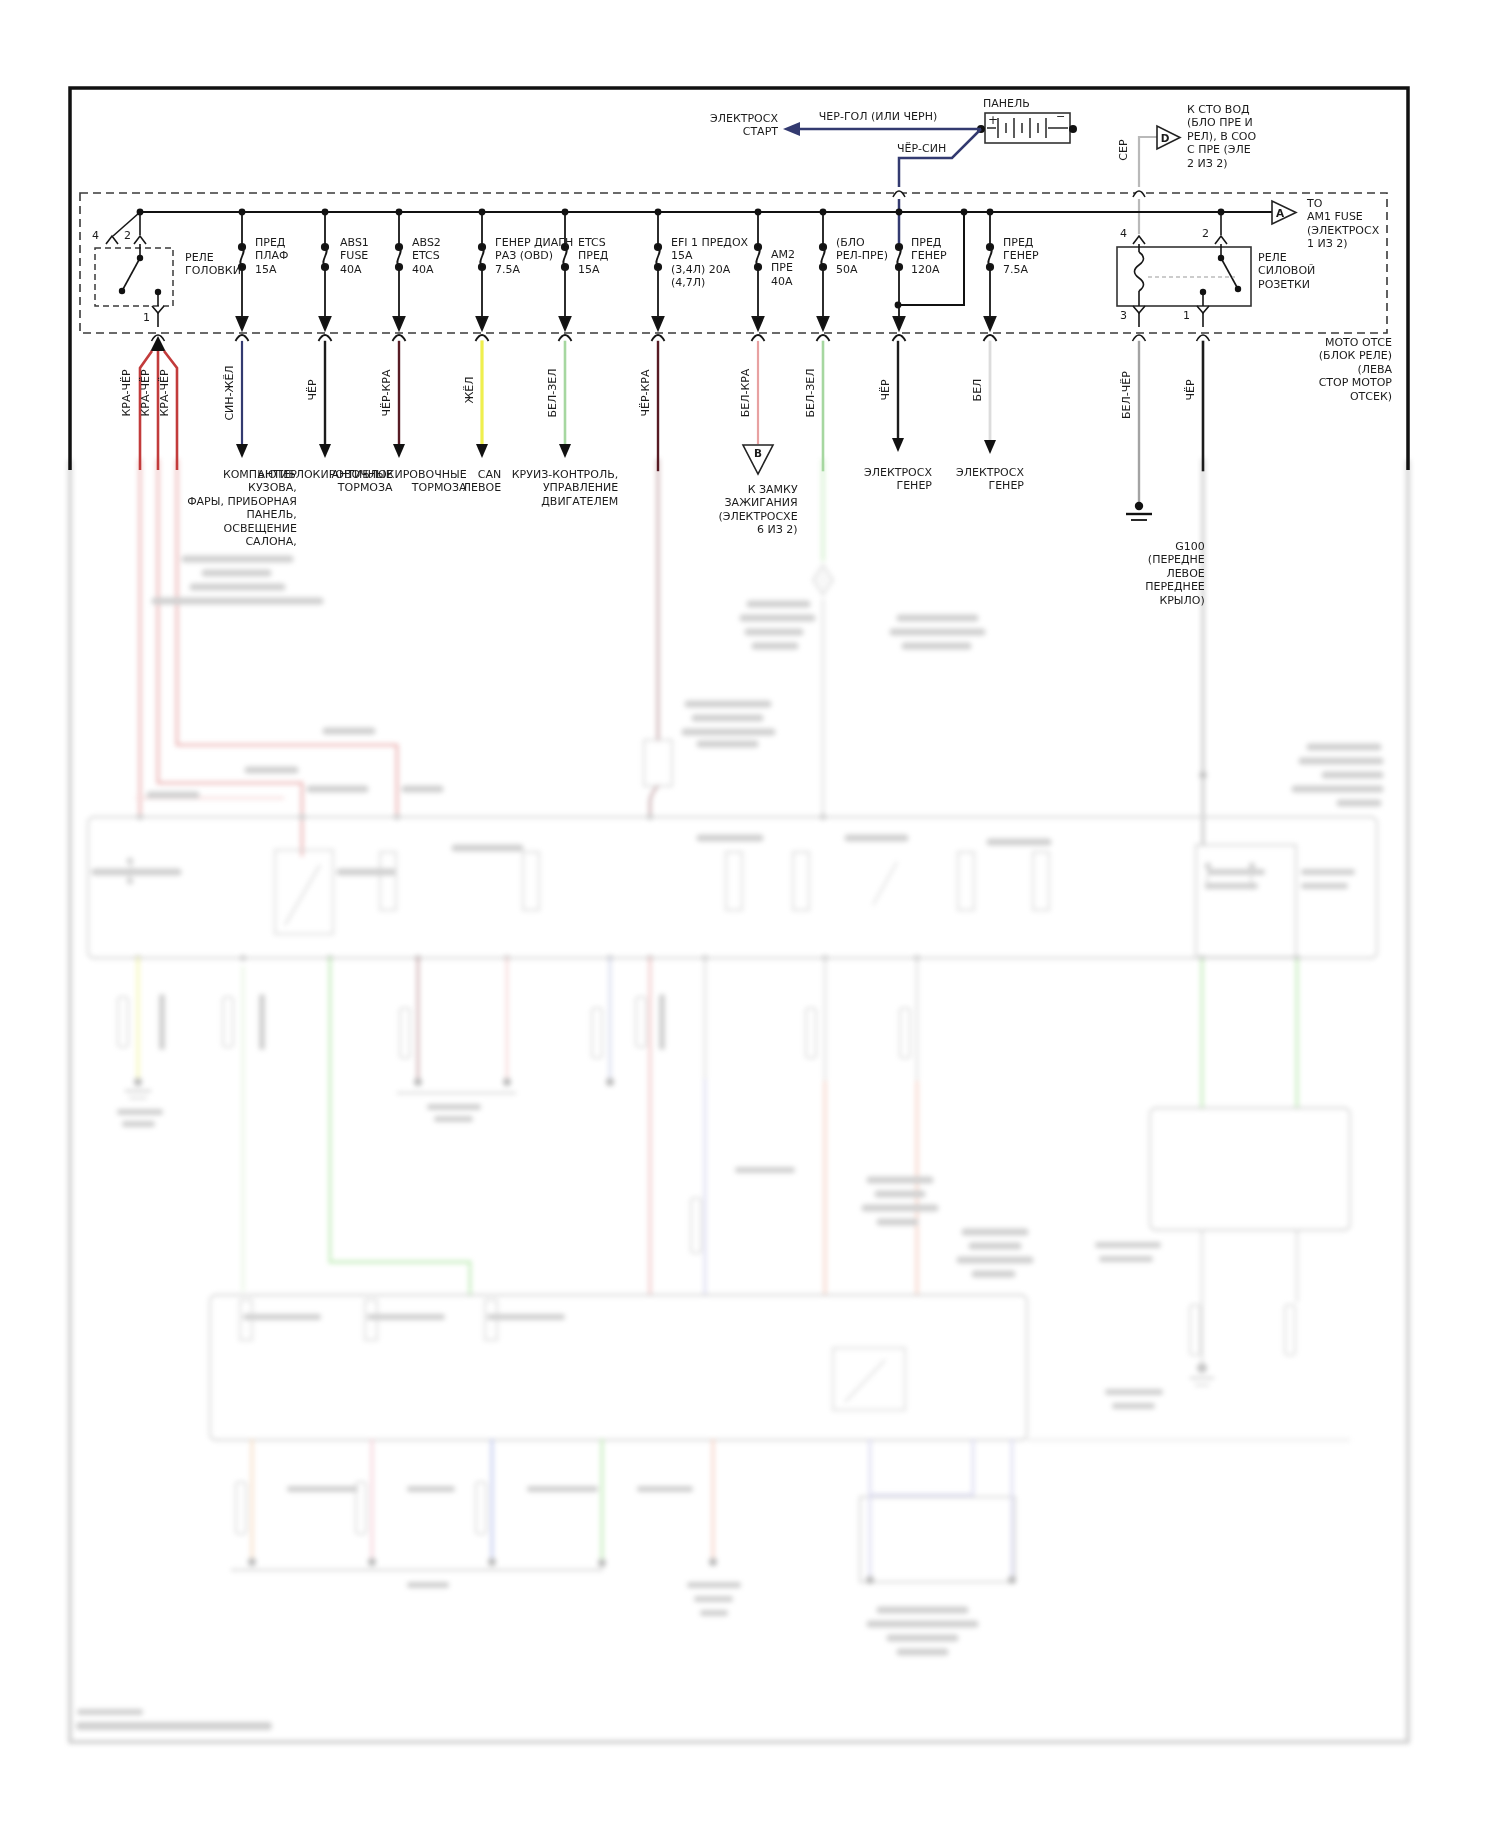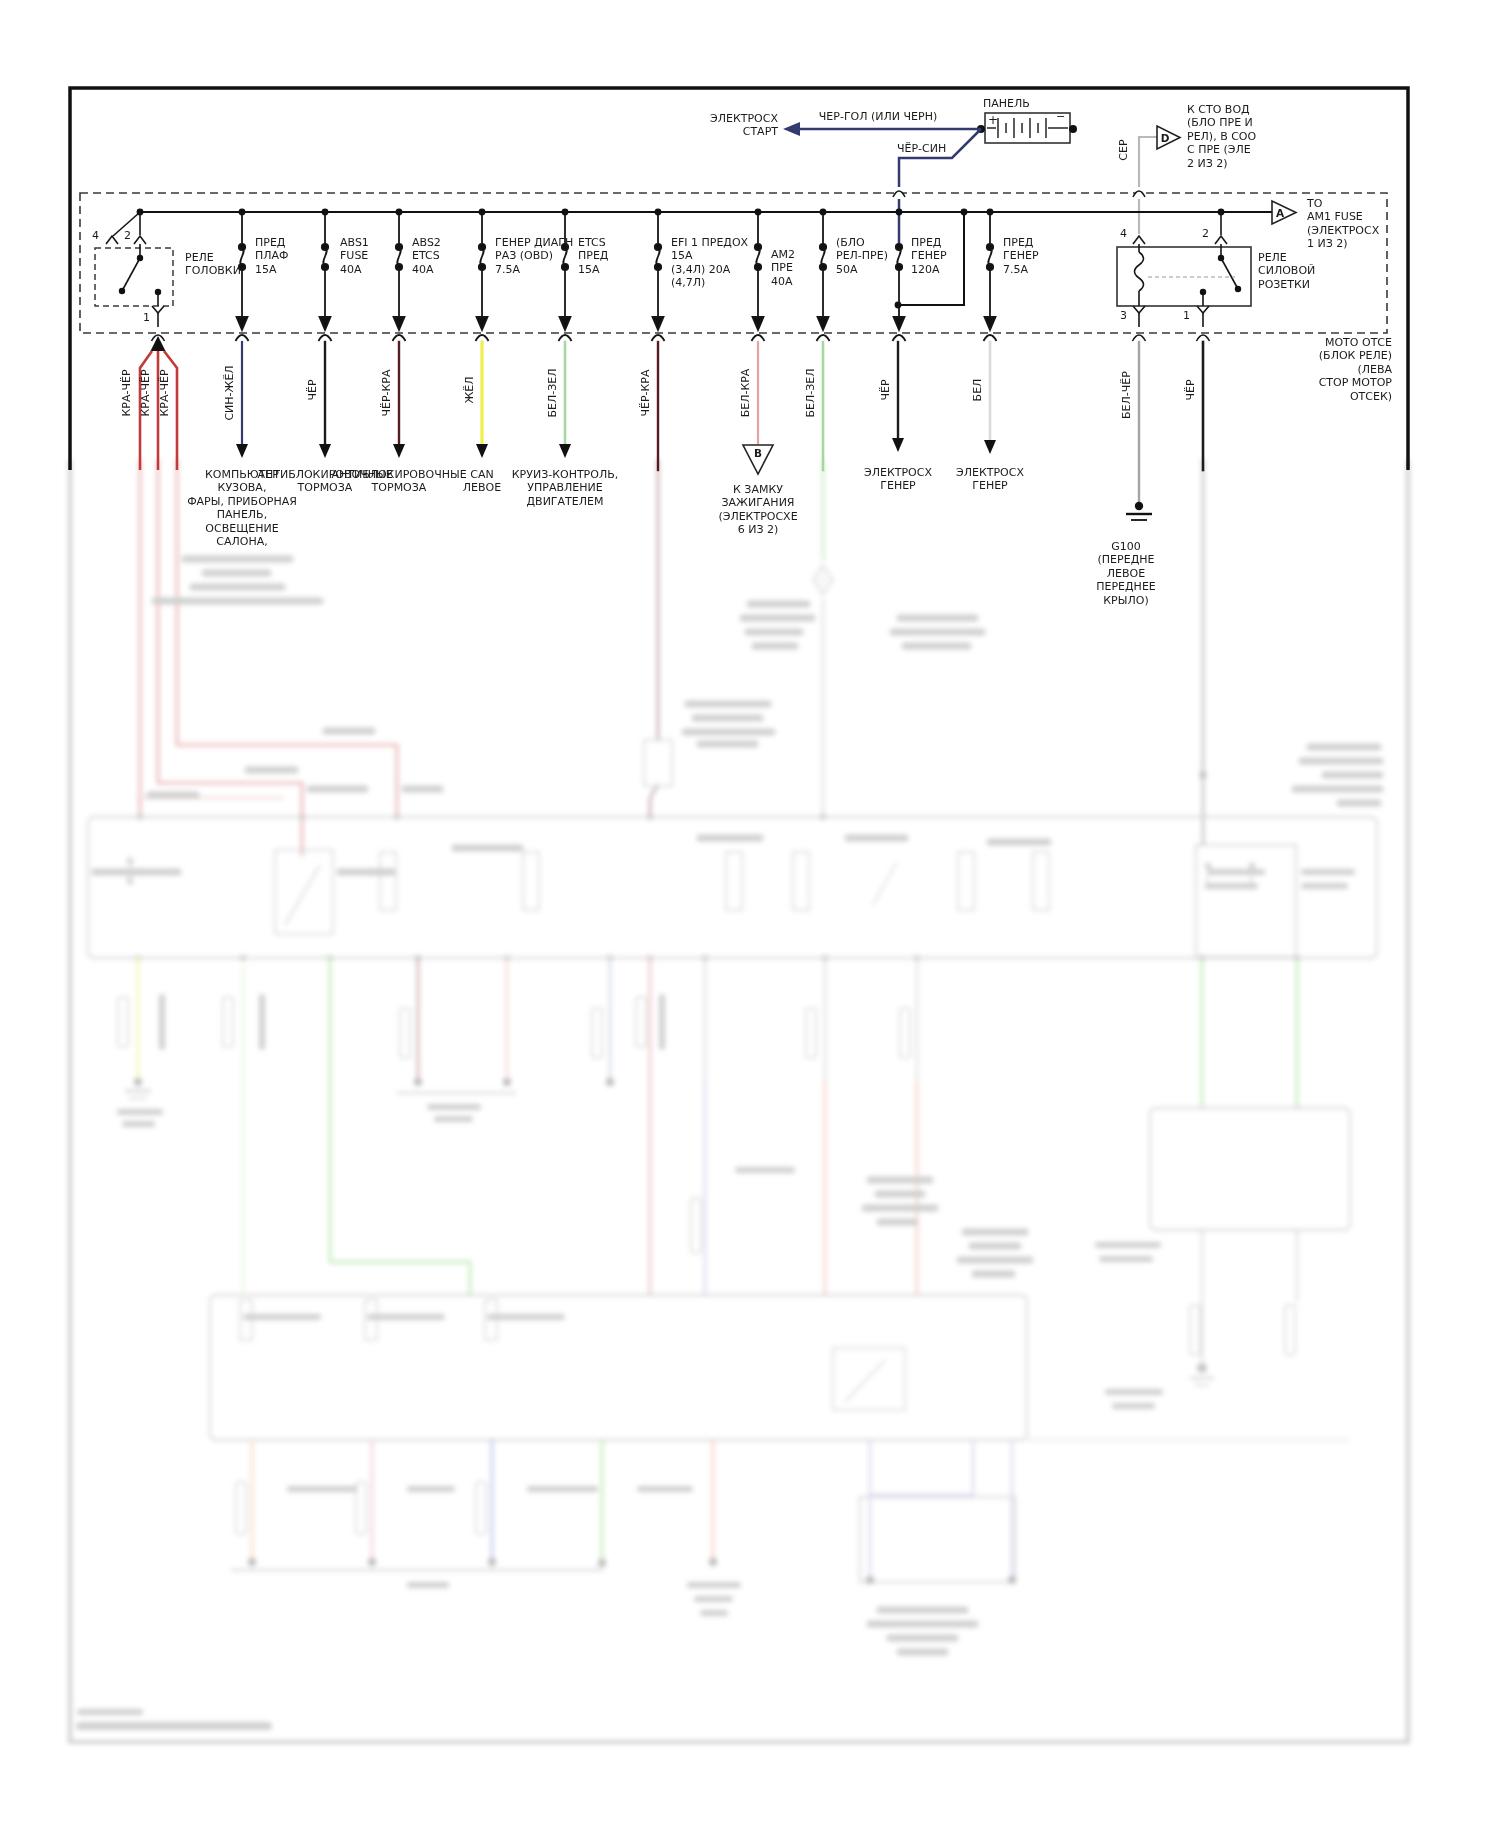--- a/index.html
+++ b/index.html
@@ -1,20 +1,20 @@
 <!DOCTYPE html>
 <html style="--navy-wire: #333a70; --red-wire: #c23b3b; --maroon-wire: #571b24; --yellow-wire: #efef4e; --green-wire: #a6d7a0; --pink-wire: #e8a1a1; --black-wire: #1c1c1c; --white-wire: #dcdcdc; --gray-wire: #a3a3a3; --ser-wire: #b9b9b9; --line-ink: #161616;"><head>
 <meta charset="utf-8">
 <style>
   html,body{margin:0;padding:0;background:#fff;}
   #page{position:relative;width:1500px;height:1828px;background:#ffffff;overflow:hidden;
         font-family:"DejaVu Sans",sans-serif;}
   .lbl{position:absolute;font:11px/1.22 "DejaVu Sans",sans-serif;color:#1b1b1b;
        white-space:pre-line;letter-spacing:0;}
-  .c{transform:translateX(-50%);text-align:center;}
+  .c{transform:translateX(-50%);text-align:right;}
   .r{text-align:right;}
   .v{transform:translate(-50%,-50%) rotate(-90deg);white-space:nowrap;}
   .tri{font-size:10.5px;font-weight:bold;transform:translate(-50%,-50%);}
   .pin{font-size:11px;}
   svg{position:absolute;left:0;top:0;}
   #blurlayer{position:absolute;left:0;top:0;width:1500px;height:1828px;
              filter:blur(2.4px);opacity:0.5;}
 </style>
 </head>
 <body>
@@ -567,19 +567,19 @@
 ДВИГАТЕЛЕМ</div>
   <div class="lbl tri" style="left:758px;top:453px">B</div>
   <div class="lbl c" style="left:758px;top:483px">К ЗАМКУ
 ЗАЖИГАНИЯ
 (ЭЛЕКТРОСХЕ
 6 ИЗ 2)</div>
   <div class="lbl c" style="left:898px;top:466px">ЭЛЕКТРОСХ
 ГЕНЕР</div>
   <div class="lbl c" style="left:990px;top:466px">ЭЛЕКТРОСХ
 ГЕНЕР</div>
-  <div class="lbl c" style="left:1126px;top:540px">G100
+  <div class="lbl c" style="left:1175px;top:540px">G100
 (ПЕРЕДНЕ
 ЛЕВОЕ
 ПЕРЕДНЕЕ
 КРЫЛО)</div>
 
 </div>
 
 </body></html>

